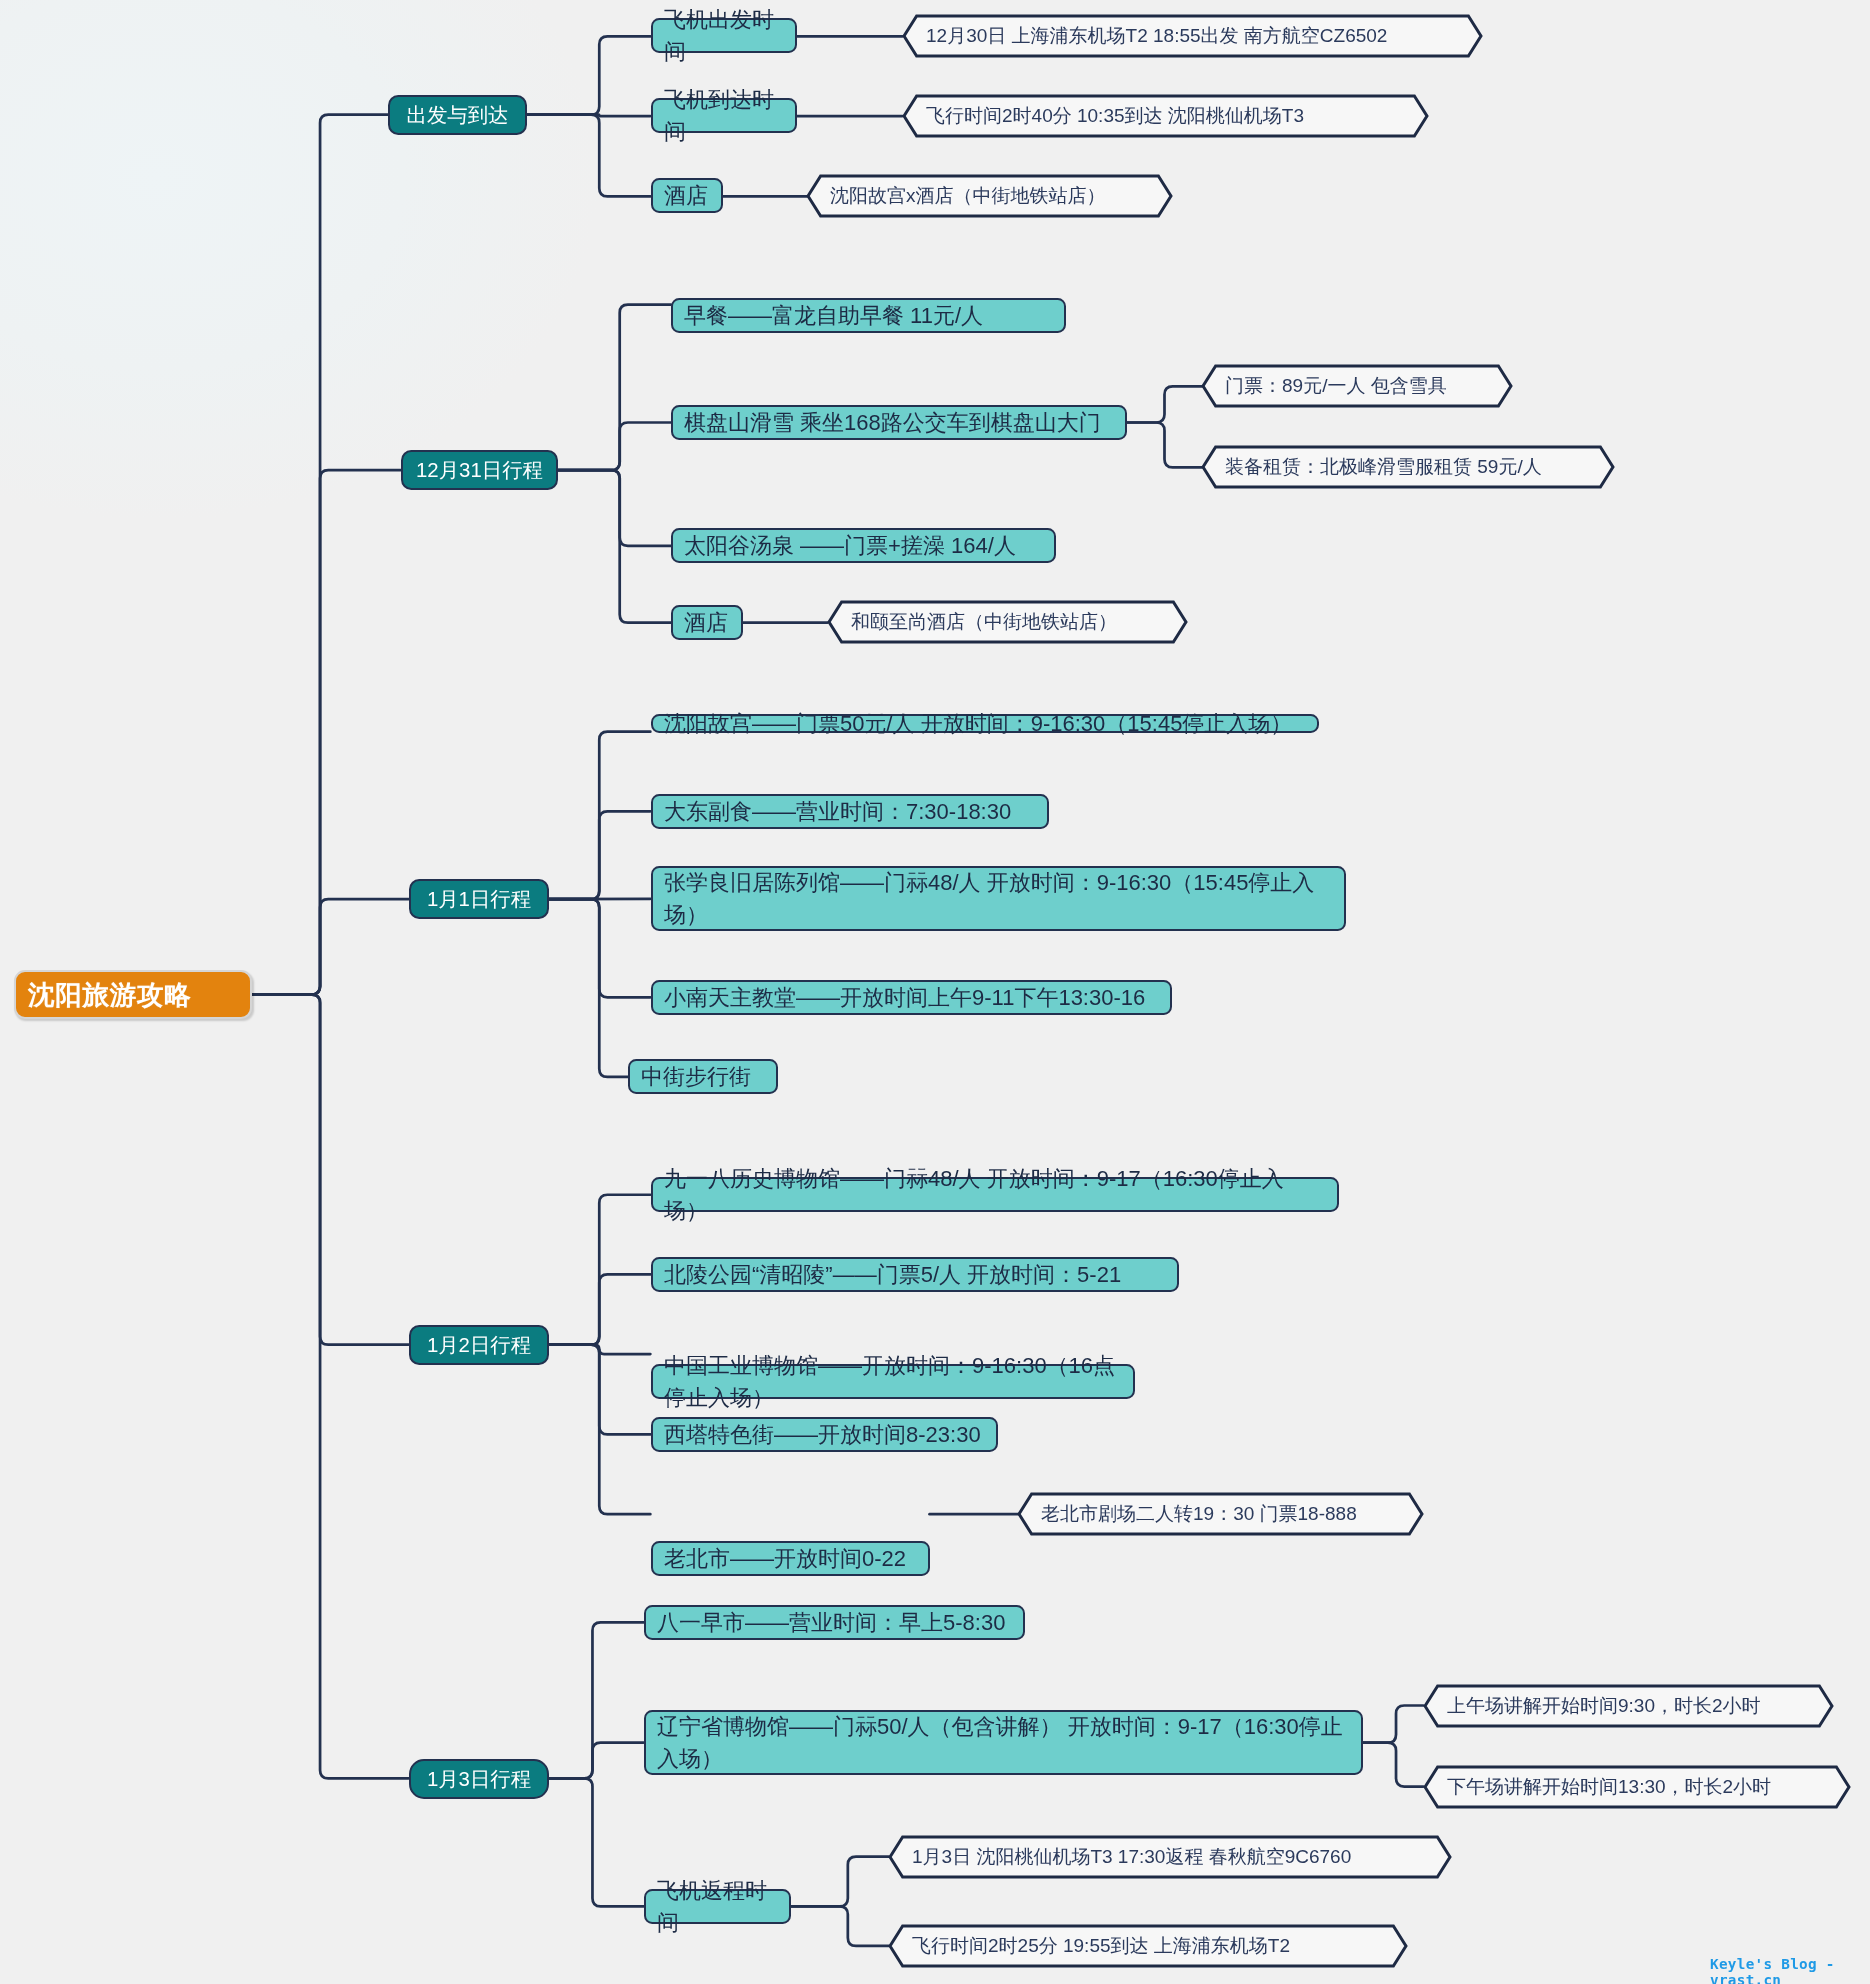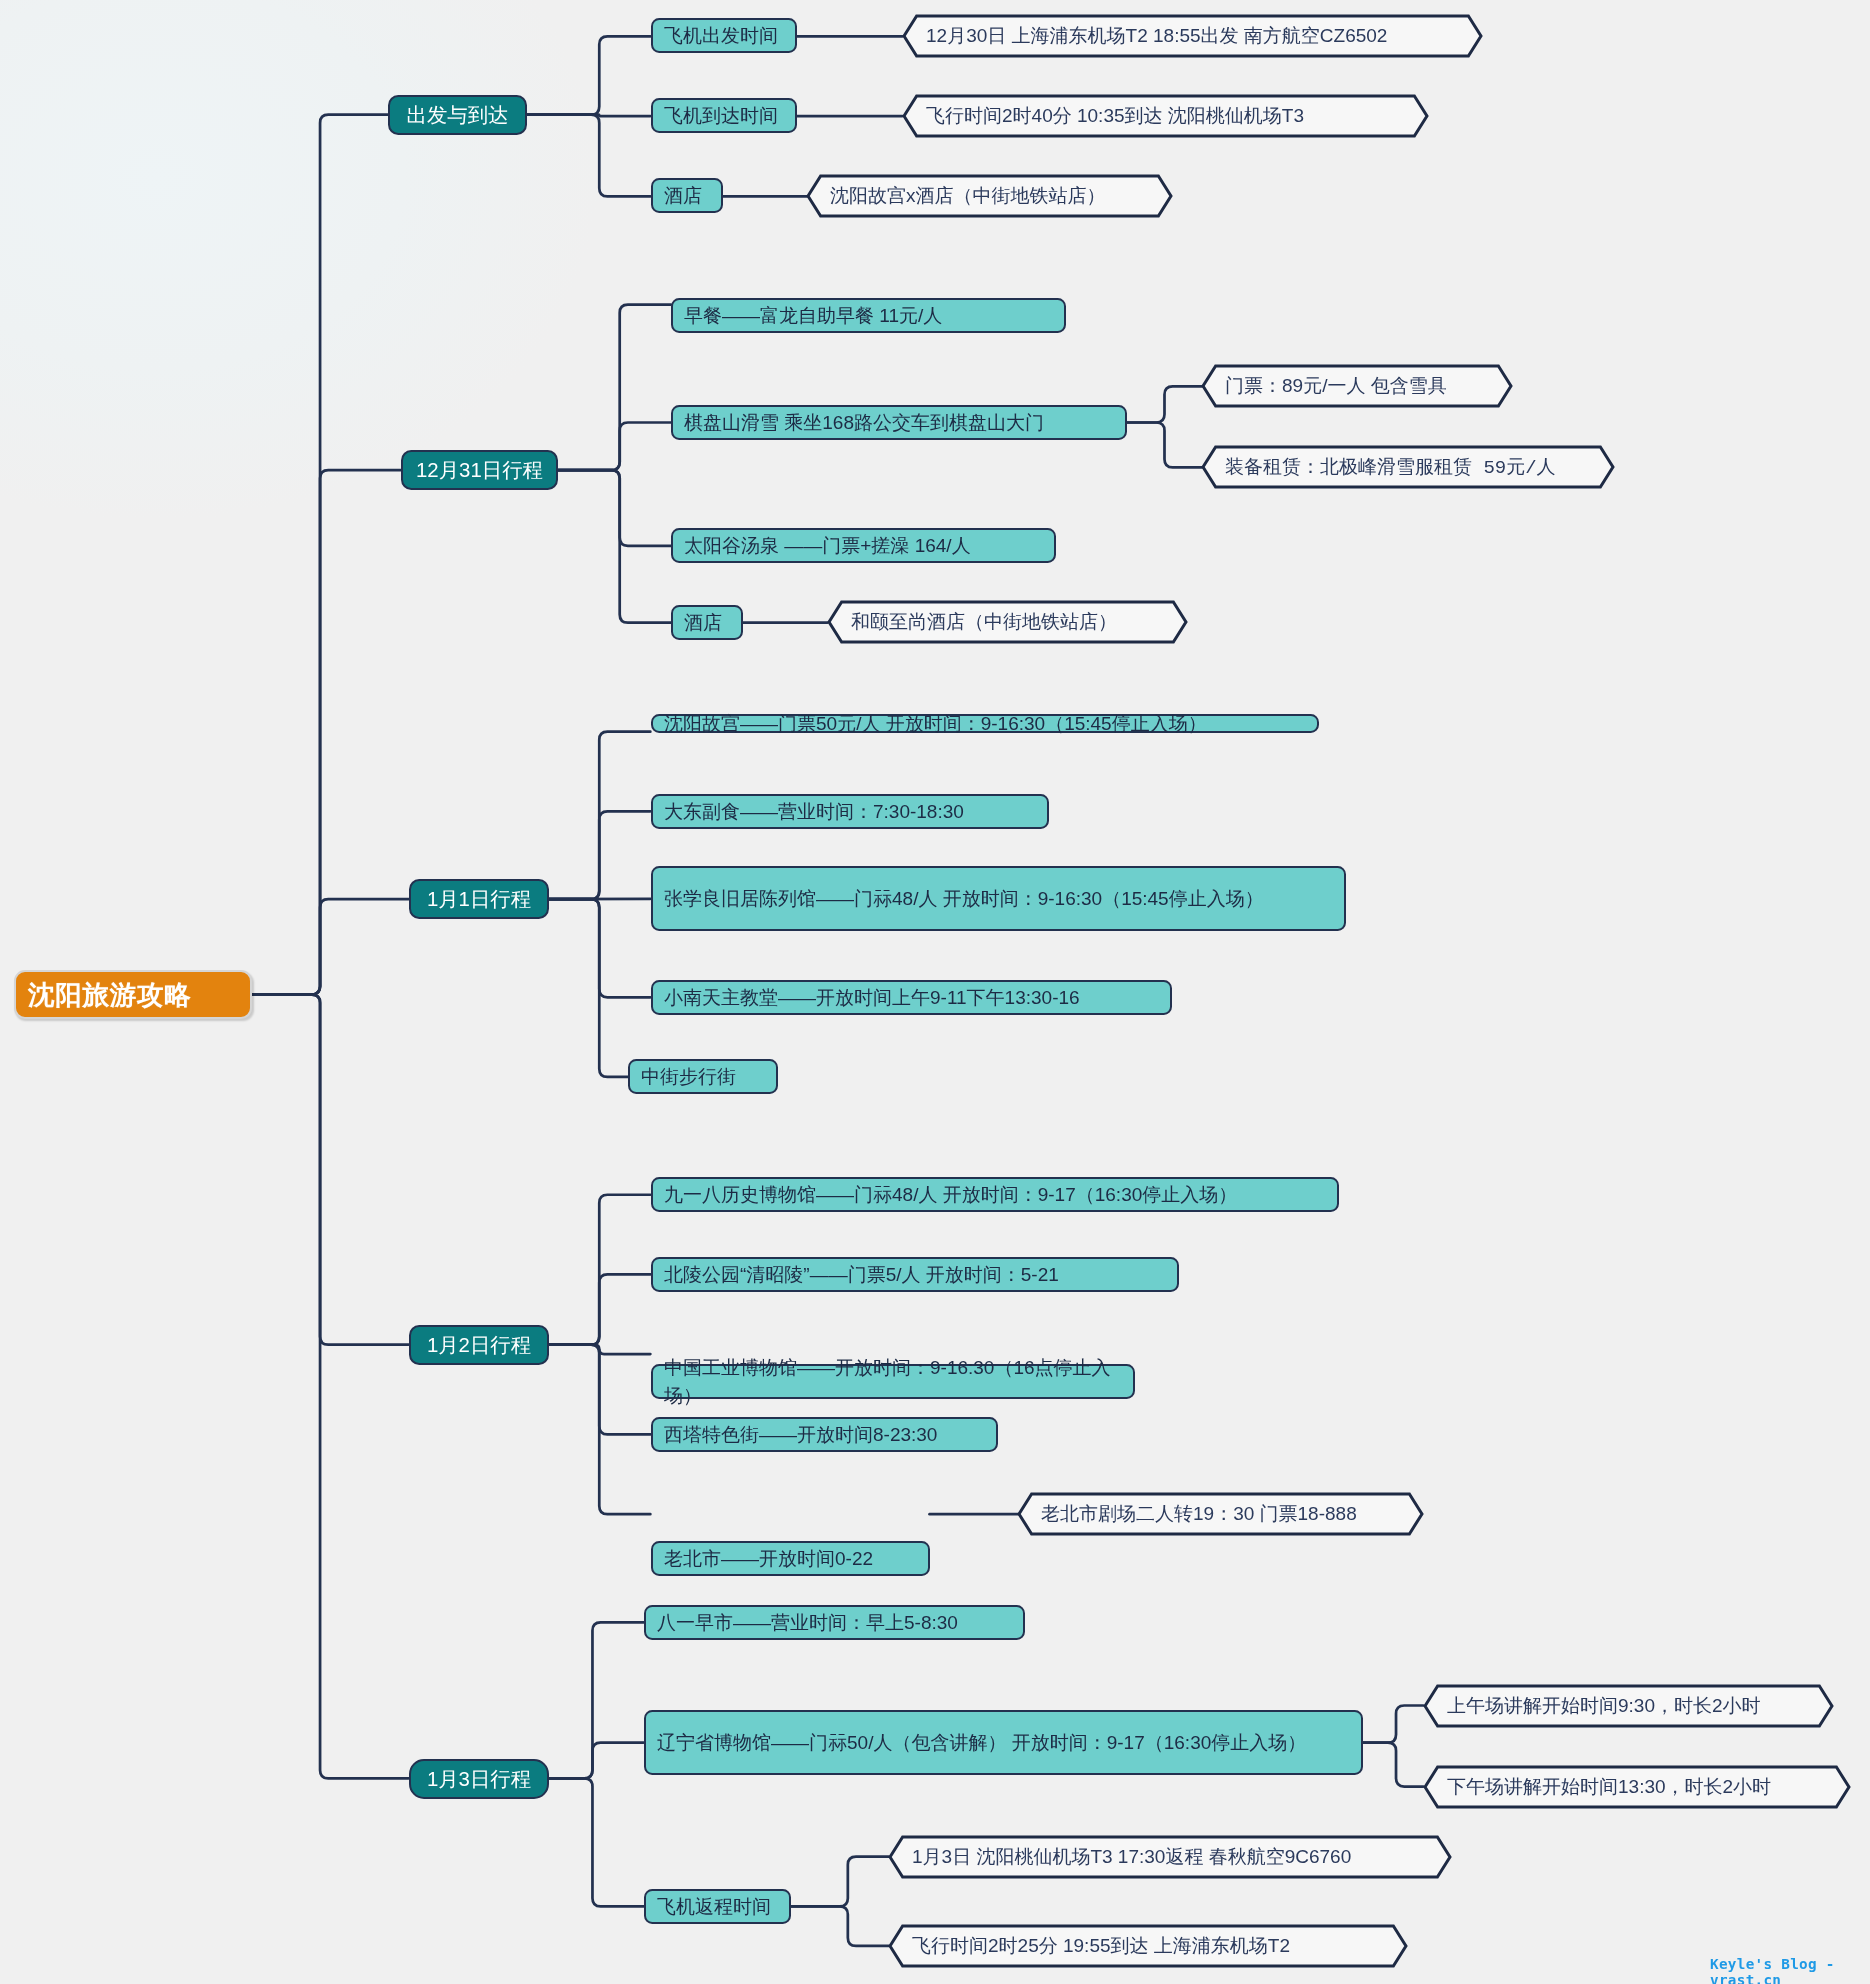--- a/index.html
+++ b/index.html
@@ -56,21 +56,21 @@
     padding: 0 11px;
     justify-content: center;
   }
 
   
   .lvl2 {
     background: #6ECFCC;
     color: #1d2b45;
     border: 2px solid #23314f;
     border-radius: 8.2px;
-    font-size: 19px;
+    font-size: 22px;
     padding: 4.1px 11px;
     line-height: 1.45;
   }
   .hexwrap {
     position: absolute;
     box-sizing: border-box;
   }
   .hexwrap svg.hexborder {
     position: absolute;
     left: 0; top: 0;
@@ -177,21 +177,21 @@
 
   <div class="node lvl2" style="left:671px; top:287px; width:395px; height:35px;margin-top:11px;">早餐——富龙自助早餐 11元/人</div>
 
   <div class="node lvl2" style="left:671px; top:405px; width:456px; height:35px;">棋盘山滑雪 乘坐168路公交车到棋盘山大门</div>
   <div class="hexwrap" style="left:1202px; top:365px; width:310px; height:42px;">
     <svg class="hexborder" viewBox="0 0 455 62" preserveAspectRatio="none">
       <polygon points="20,1.5 435,1.5 453.5,31 435,60.5 20,60.5 1.5,31" fill="rgba(255,255,255,0.45)" stroke="#1e2a44" stroke-width="3" vector-effect="non-scaling-stroke"></polygon>
     </svg>
     <div class="hextext">门票：89元/一人 包含雪具</div>
   </div>
-  <div class="hexwrap" style="left:1202px; top:446px; width:412px; height:42px;font-family:Liberation Mono, monospace;">
+  <div class="hexwrap" style="left:1202px; top:446px; width:412px; height:42px;">
     <svg class="hexborder" viewBox="0 0 605 62" preserveAspectRatio="none">
       <polygon points="20,1.5 585,1.5 603.5,31 585,60.5 20,60.5 1.5,31" fill="rgba(255,255,255,0.45)" stroke="#1e2a44" stroke-width="3" vector-effect="non-scaling-stroke"></polygon>
     </svg>
     <div class="hextext">装备租赁：北极峰滑雪服租赁 59元/人</div>
   </div>
 
   <div class="node lvl2" style="left:671px; top:528px; width:385px; height:35px;">太阳谷汤泉 ——门票+搓澡 164/人</div>
 
   <div class="node lvl2" style="left:671px; top:605px; width:72px; height:35px;">酒店</div>
   <div class="hexwrap" style="left:828px; top:601px; width:359px; height:42px;">

